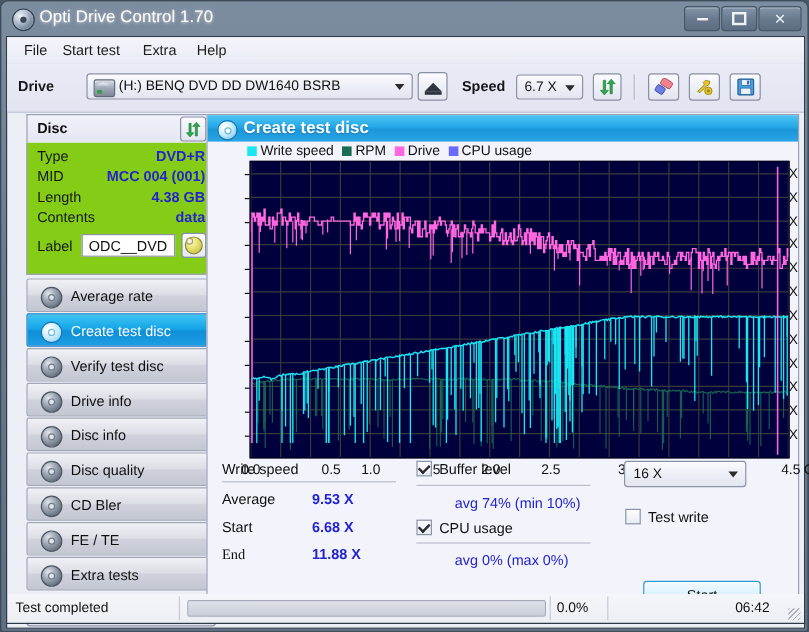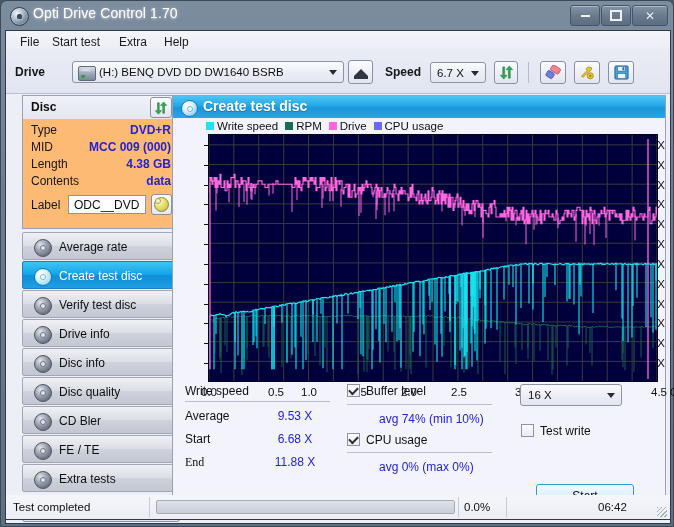--- a/index.html
+++ b/index.html
@@ -58,21 +58,21 @@
   .eject-bar{position:absolute;bottom:4px;left:50%;margin-left:-7px;width:14px;height:3px;background:#30363f;}
 
   .refresh svg{display:block;}
 
   
   .leftcol{position:absolute;left:16px;top:64px;width:158px;}
   .disc-head{position:relative;height:24px;background:linear-gradient(180deg,#f0f1f9 0%,#e4e7f2 100%);
     border:1px solid #9aa0b5;border-bottom:none;box-sizing:border-box;}
   .disc-head .lab{position:absolute;left:8px;top:4px;font-size:12px;font-weight:bold;color:#101010;}
 
-  .disc-body{position:relative;background:#fdba74;border:1px solid #9aa0b5;border-top:none;
+  .disc-body{position:relative;background:#84cc16;border:1px solid #9aa0b5;border-top:none;
     box-sizing:border-box;padding:4px 0 5px 0;height:110px;}
   .drow{position:relative;height:17px;font-size:12px;}
   .drow .k{position:absolute;left:8px;color:#15161a;}
   .drow .v{position:absolute;right:8px;color:#2323cf;font-weight:bold;}
   .lblrow{position:relative;height:24px;margin-top:3px;}
   .lblrow .k{position:absolute;left:8px;top:4px;font-size:12px;color:#15161a;}
   .lbl-input{position:absolute;left:45px;top:1px;width:78px;height:19px;box-sizing:border-box;
     border:1px solid #8d93a6;background:#ffffff;font-size:12px;color:#101010;
     display:flex;align-items:center;padding-left:5px;}
   .lbl-btn{position:absolute;left:128px;top:0px;width:21px;height:21px;box-sizing:border-box;
@@ -125,21 +125,21 @@
   .plot{position:absolute;left:33px;top:0px;width:450px;height:248px;background:#00003d;border:1px solid #000018;box-sizing:border-box;}
   .ylab{position:absolute;right:0;font-size:11.5px;color:#101010;text-align:right;transform:translateY(-50%);}
   .ytick{position:absolute;left:-4px;width:4px;height:1px;background:#101010;}
   .xlab{position:absolute;top:252px;font-size:11.5px;color:#101010;transform:translateX(-50%);}
 
   
   .stats{position:absolute;left:2px;top:288px;width:490px;height:120px;}
   .stat-title{position:absolute;font-size:12px;color:#101010;}
   .hr{position:absolute;height:1px;background:#b9bdcc;}
   .srow-k{position:absolute;font-size:12px;color:#101010;}
-  .srow-v{position:absolute;font-size:12px;color:#2323cf;font-weight:normal;text-align:center;}
+  .srow-v{position:absolute;font-size:12px;color:#2323cf;font-weight:bold;text-align:left;}
   .chk{position:absolute;width:13px;height:13px;box-sizing:border-box;border:1px solid #8d93a6;
     background:linear-gradient(180deg,#fdfdff,#e9ebf3);display:flex;align-items:center;justify-content:center;}
   .chk.on:after{content:"";width:7px;height:4px;border-left:2px solid #2a2a2a;border-bottom:2px solid #2a2a2a;
     transform:rotate(-45deg);margin-top:-2px;}
   .chk-lab{position:absolute;font-size:12px;color:#101010;}
   .blue-note{position:absolute;font-size:12px;color:#2323cf;margin-left:32px;}
 
   .start-btn{position:absolute;left:361px;top:100px;width:98px;height:24px;box-sizing:border-box;
     border:1px solid #2c9ad4;border-radius:3px;
     background:linear-gradient(180deg,#f2fbff 0%,#dbf1fc 48%,#bfe6fa 52%,#d9f2fe 100%);
@@ -147,21 +147,21 @@
     box-shadow:inset 0 0 0 1px rgba(255,255,255,.7);}
 
   
   .statusbar{position:absolute;left:4px;top:494px;width:666px;height:25px;box-sizing:border-box;
     background:linear-gradient(180deg,#f5f6fa 0%,#eceef4 100%);border:1px solid #2f3a47;border-top:none;}
   .sb-text{position:absolute;left:7px;top:6px;font-size:11.5px;color:#101010;}
   .sb-sep{position:absolute;top:2px;width:1px;height:20px;background:#c6cad6;}
   .progress{position:absolute;left:150px;top:5px;width:299px;height:14px;box-sizing:border-box;
     border:1px solid #a7acba;border-radius:2px;background:linear-gradient(180deg,#dfe2ea,#c9cdd8);}
   .sb-pct{position:absolute;left:458px;top:6px;font-size:11.5px;color:#101010;}
-  .sb-time{position:absolute;left:592px;top:6px;width:58px;text-align:left;font-size:11.5px;color:#101010;}
+  .sb-time{position:absolute;left:592px;top:6px;width:58px;text-align:center;font-size:11.5px;color:#101010;}
   .grip{position:absolute;right:3px;bottom:2px;width:10px;height:10px;
     background:repeating-linear-gradient(135deg,#a9aebb 0 1px,transparent 1px 3px);}
 </style>
 </head>
 <body>
 
 <div class="window">
 
   <div class="titlebar">
     <div class="title-icon"></div>
@@ -253,21 +253,21 @@
         </span>
       </div>
 
       <div class="disc-body">
         <div class="drow">
           <span class="k">Type</span>
           <span class="v">DVD+R</span>
         </div>
         <div class="drow">
           <span class="k">MID</span>
-          <span class="v">MCC 009 (000)</span>
+          <span class="v">MCC 004 (001)</span>
         </div>
         <div class="drow">
           <span class="k">Length</span>
           <span class="v">4.38 GB</span>
         </div>
         <div class="drow">
           <span class="k">Contents</span>
           <span class="v">data</span>
         </div>
         <div class="lblrow">

